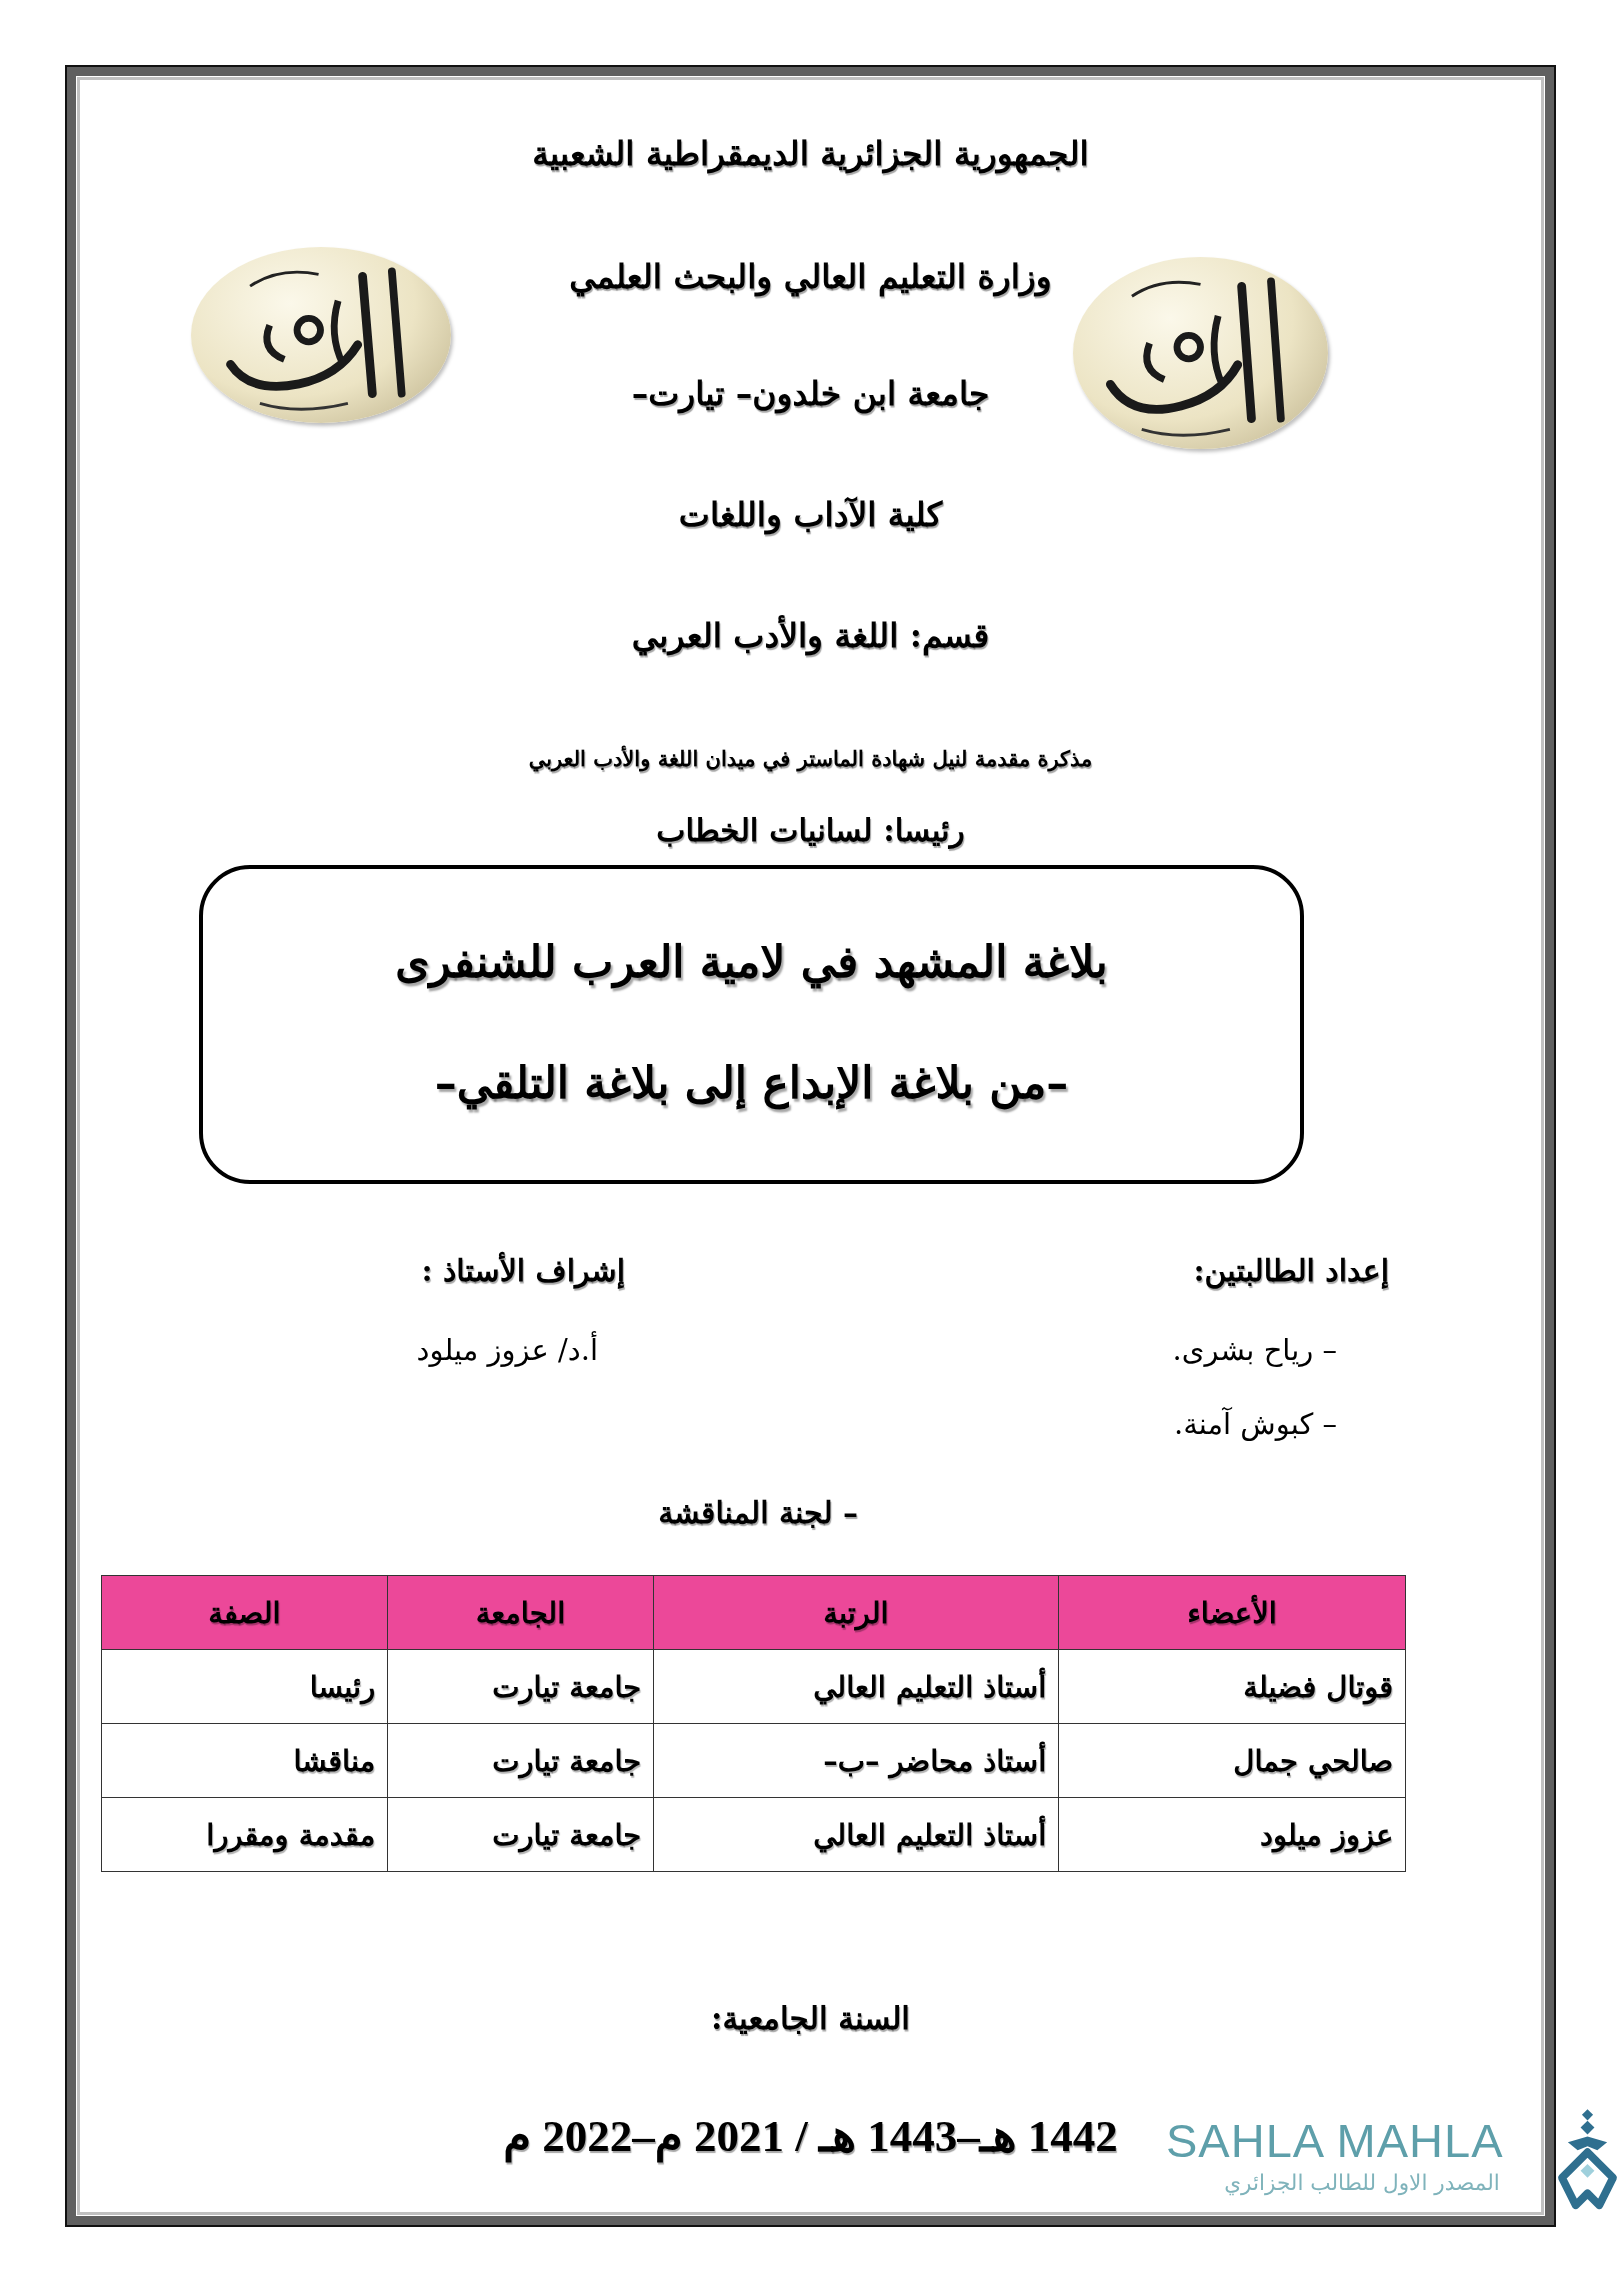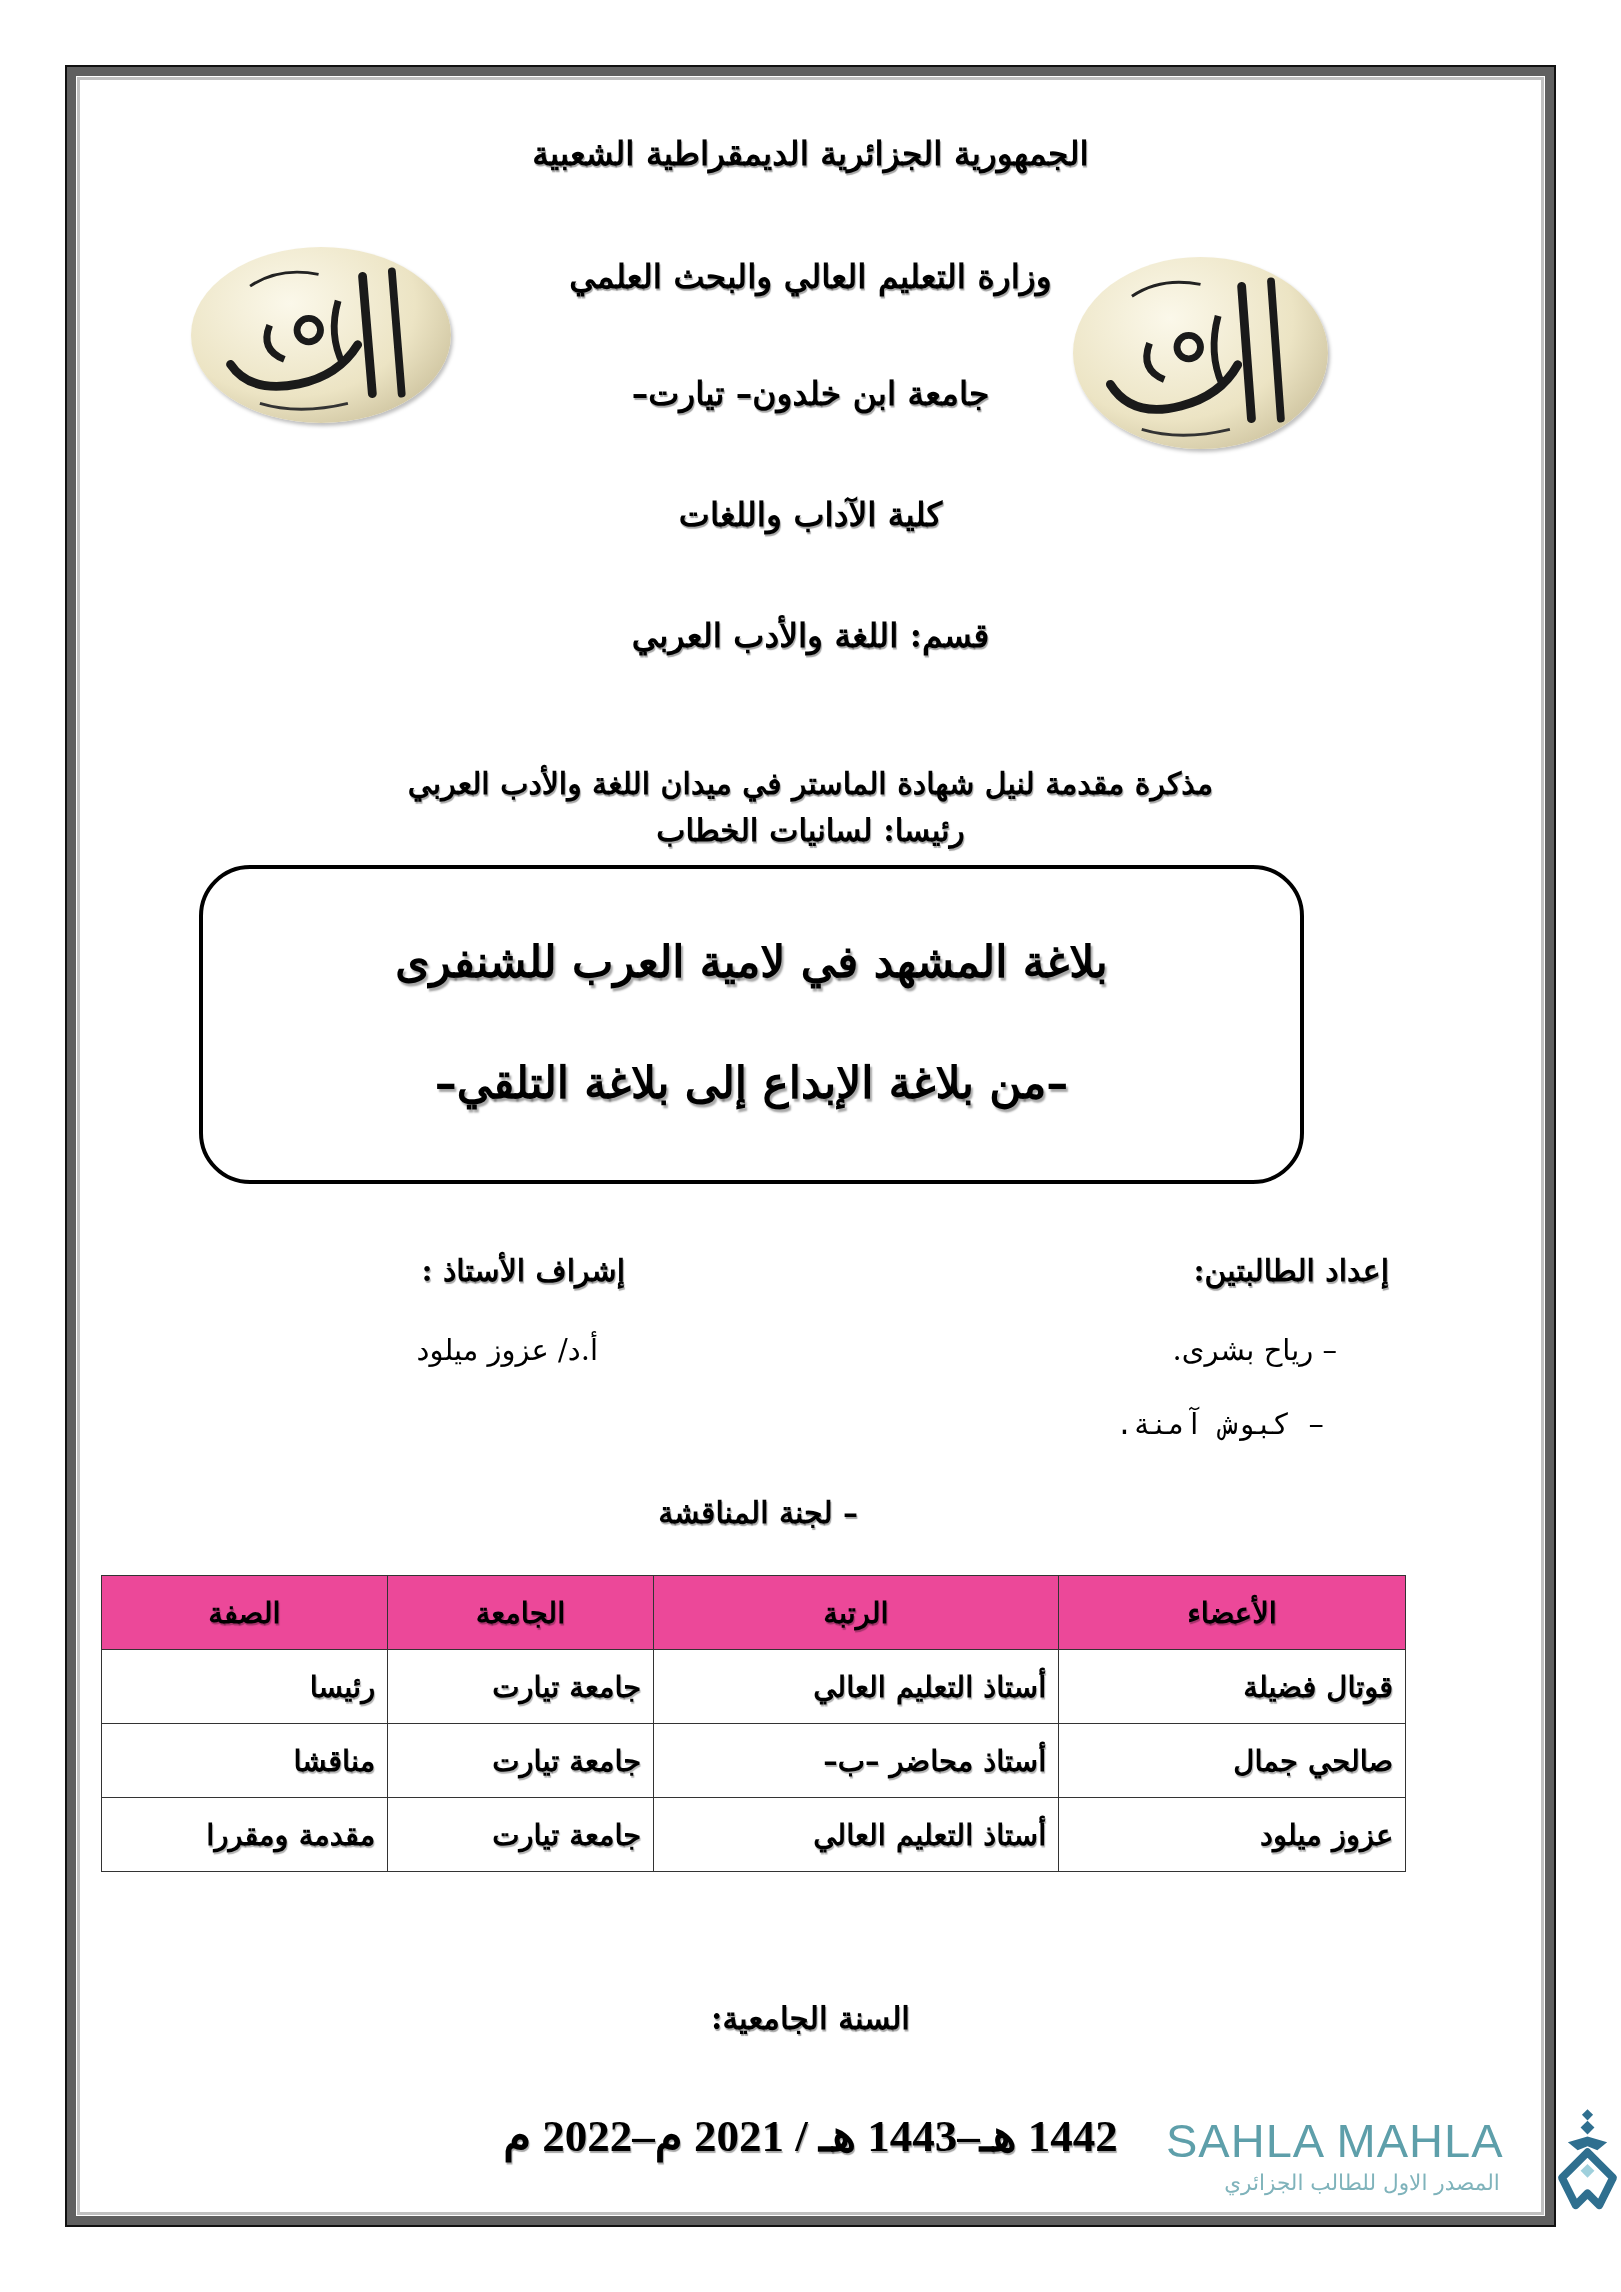--- a/index.html
+++ b/index.html
@@ -68,31 +68,31 @@
     <path d="M38 130 Q60 165 110 152 Q150 142 168 110" stroke="#1a1a1a" stroke-width="9" fill="none" stroke-linecap="round"></path>
     <path d="M172 30 L182 165" stroke="#1a1a1a" stroke-width="9" stroke-linecap="round"></path>
     <path d="M202 25 L212 165" stroke="#1a1a1a" stroke-width="8" stroke-linecap="round"></path>
     <path d="M148 60 Q138 98 152 130" stroke="#1a1a1a" stroke-width="7" fill="none"></path>
     <circle cx="118" cy="92" r="12" fill="none" stroke="#1a1a1a" stroke-width="7"></circle>
     <path d="M78 88 Q68 115 93 125" stroke="#1a1a1a" stroke-width="7" fill="none"></path>
     <path d="M70 176 Q110 188 160 176" stroke="#333" stroke-width="3" fill="none"></path>
   </svg>
 </div>
 
-<div class="line bold" style="top:766px; font-size:30px;">مذكرة مقدمة لنيل شهادة الماستر في ميدان اللغة والأدب العربي</div>
+<div class="line bold" style="top:746px; font-size:21px;">مذكرة مقدمة لنيل شهادة الماستر في ميدان اللغة والأدب العربي</div>
 <div class="line bold" style="top:812px; font-size:31px;">رئيسا: لسانيات الخطاب</div>
 
 <div class="title-box">
   <div class="title-line" style="top:67px;">بلاغة المشهد في لامية العرب للشنفرى</div>
   <div class="title-line" style="top:188px;">–من بلاغة الإبداع إلى بلاغة التلقي–</div>
 </div>
 
 <div class="abs sect-label bold" style="right:232px; top:1253px;">إعداد الطالبتين:</div>
 <div class="abs name" style="right:284px; top:1333px;">–   رياح بشرى.</div>
-<div class="abs name" style="right:296px; top:1407px;font-family:Liberation Mono, monospace;">–   كبوش آمنة.</div>
+<div class="abs name" style="right:284px; top:1407px;">–   كبوش آمنة.</div>
 
 <div class="abs sect-label bold" style="right:996px; top:1253px;">إشراف الأستاذ :</div>
 <div class="abs name" style="right:1023px; top:1333px;">أ.د/ عزوز ميلود</div>
 
 <div class="abs sect-label bold" style="right:763px; top:1495px;">– لجنة المناقشة</div>
 
 <table class="committee">
   <colgroup>
     <col style="width:347px">
       <col style="width:405px">

